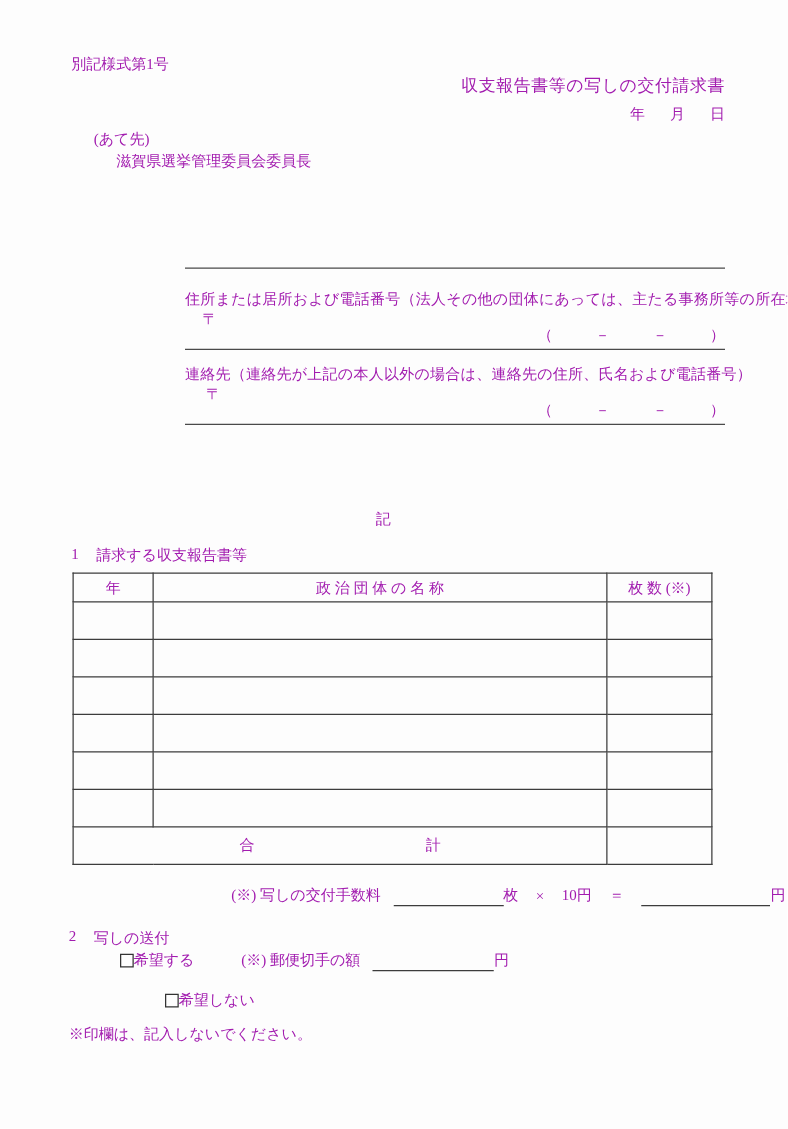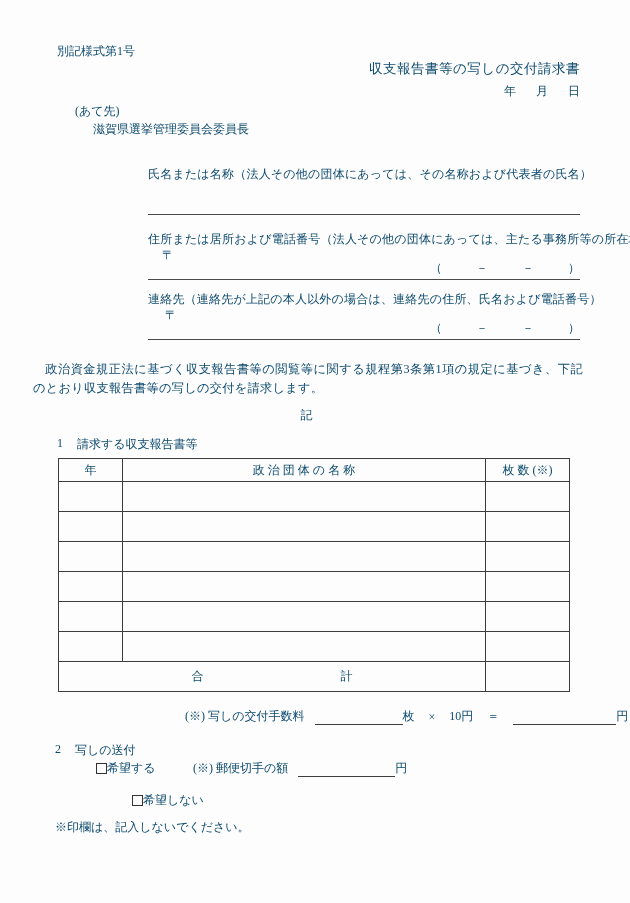--- a/index.html
+++ b/index.html
@@ -2,21 +2,21 @@
 <html lang="ja"><head>
 <meta charset="utf-8">
 <style>
   * { margin:0; padding:0; box-sizing:border-box; }
   html,body { background:#ffffff; }
   .page {
     position:relative;
     width:630px; height:903px;
     background:#fdfdfd;
     font-family:"Liberation Serif","DejaVu Serif",serif;
-    color:#0c4a6e;
+    color:#a21caf;
     overflow:hidden;
   }
   .abs { position:absolute; }
   .t12 { font-size:12px; line-height:1.25; }
   .t13 { font-size:13.5px; }
   .fill-line { border-bottom:1px solid #4a4a4a; }
   .field-label { font-size:12px; letter-spacing:0.2px; white-space:nowrap; }
   .phone-row {
     display:flex; justify-content:space-between; align-items:flex-end;
     width:150px; font-size:12px; padding-bottom:2px;
@@ -59,21 +59,20 @@
 
   <div class="abs date-row" style="top:83px; right:50px;">
     <span>年</span>
     <span>月</span>
     <span>日</span>
   </div>
 
   <div class="abs t12" style="left:75px; top:104px;">(あて先)</div>
   <div class="abs t12" style="left:93px; top:122px;">滋賀県選挙管理委員会委員長</div>
 
-  <div class="abs field-label" style="left:148px; top:166px;">氏名または名称（法人その他の団体にあっては、その名称および代表者の氏名）</div>
   <div class="abs fill-line" style="left:148px; top:180px; width:432px; height:35px;"></div>
 
   <div class="abs field-label" style="left:148px; top:231px;">住所または居所および電話番号（法人その他の団体にあっては、主たる事務所等の所在地）</div>
   <div class="abs t12" style="left:162px; top:248px;">〒</div>
   <div class="abs fill-line" style="left:148px; top:262px; width:432px; height:18px; display:flex; justify-content:flex-end;">
     <div class="phone-row">
       <span>（</span>
       <span>－</span>
       <span>－</span>
       <span>）</span>
@@ -84,21 +83,20 @@
   <div class="abs t12" style="left:165px; top:308px;">〒</div>
   <div class="abs fill-line" style="left:148px; top:322px; width:432px; height:18px; display:flex; justify-content:flex-end;">
     <div class="phone-row">
       <span>（</span>
       <span>－</span>
       <span>－</span>
       <span>）</span>
     </div>
   </div>
 
-  <div class="abs statement" style="left:33px; top:360px;">政治資金規正法に基づく収支報告書等の閲覧等に関する規程第3条第1項の規定に基づき、下記のとおり収支報告書等の写しの交付を請求します。</div>
 
   <div class="abs t12" style="left:33px; top:408px; width:547px; text-align:center;">記</div>
 
   <div class="abs heading-row" style="left:57px; top:436px;">
     <span>1</span>
     <span>請求する収支報告書等</span>
   </div>
 
   <table class="report abs" style="left:58px; top:458px;">
     <thead>

